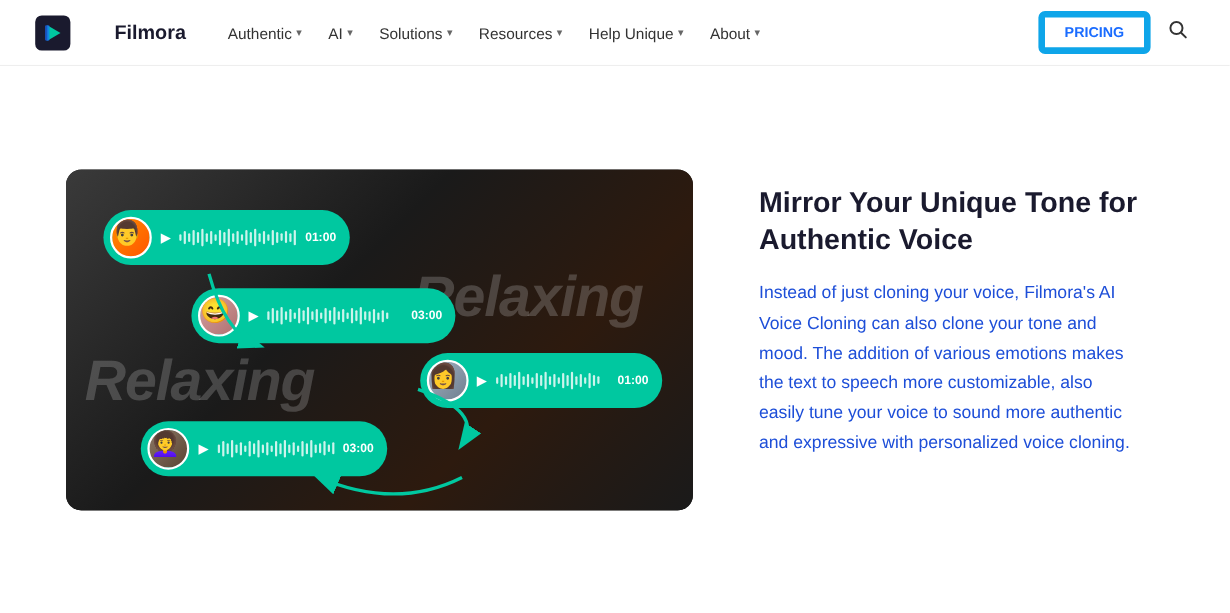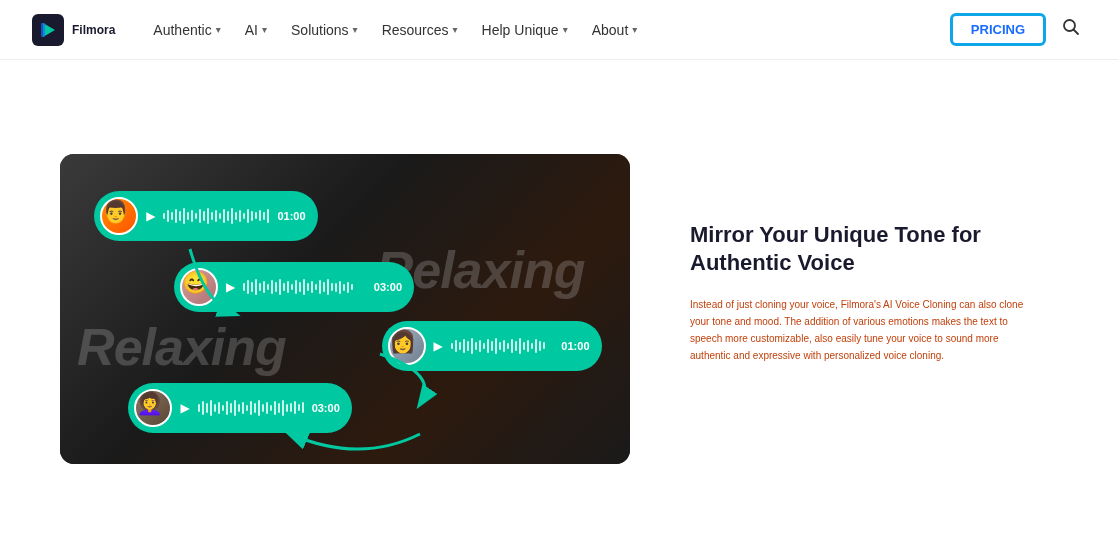--- a/index.html
+++ b/index.html
@@ -27,23 +27,24 @@
       width: 32px;
       height: 32px;
       background: #1a1a2e;
       border-radius: 6px;
       display: flex;
       align-items: center;
       justify-content: center;
     }
     .nav-logo-icon svg { width: 20px; height: 20px; }
     .nav-logo-text {
-      font-size: 12px;
+      font-size: 18px;
       font-weight: 700;
       color: #1a1a2e;
+      margin-left: 32px;
     }
     .nav-links {
       display: flex;
       align-items: center;
       gap: 4px;
       flex: 1;
     }
     .nav-item {
       display: flex;
       align-items: center;
@@ -71,21 +72,21 @@
       padding: 8px 18px;
       border-radius: 6px;
       font-size: 13px;
       font-weight: 600;
       cursor: pointer;
       letter-spacing: 0.5px;
     }
     .btn-pricing {
       background: #fff;
       color: #1a6cff;
-      border: 3px solid #0ea5e9;
+      border: 6px solid #0ea5e9;
       padding: 6px 18px;
       border-radius: 6px;
       font-size: 13px;
       font-weight: 600;
       cursor: pointer;
     }
     .search-icon-btn {
       background: none;
       border: none;
       cursor: pointer;
@@ -198,29 +199,29 @@
     .arrow-svg {
       position: absolute;
     }
 
     
     .hero-text {
       flex: 1;
       padding-right: 20px;
     }
     .hero-title {
-      font-size: 22px;
+      font-size: 26px;
       font-weight: 800;
       color: #1a1a2e;
       line-height: 1.25;
       margin-bottom: 20px;
     }
     .hero-desc {
-      font-size: 10px;
-      color: #c2410c;
+      font-size: 16px;
+      color: #1d4ed8;
       line-height: 1.7;
       margin-bottom: 32px;
       max-width: 380px;
     }
     .btn-try {
       background: #00c8a0;
       color: #fff;
       border: none;
       padding: 16px 36px;
       border-radius: 8px;

